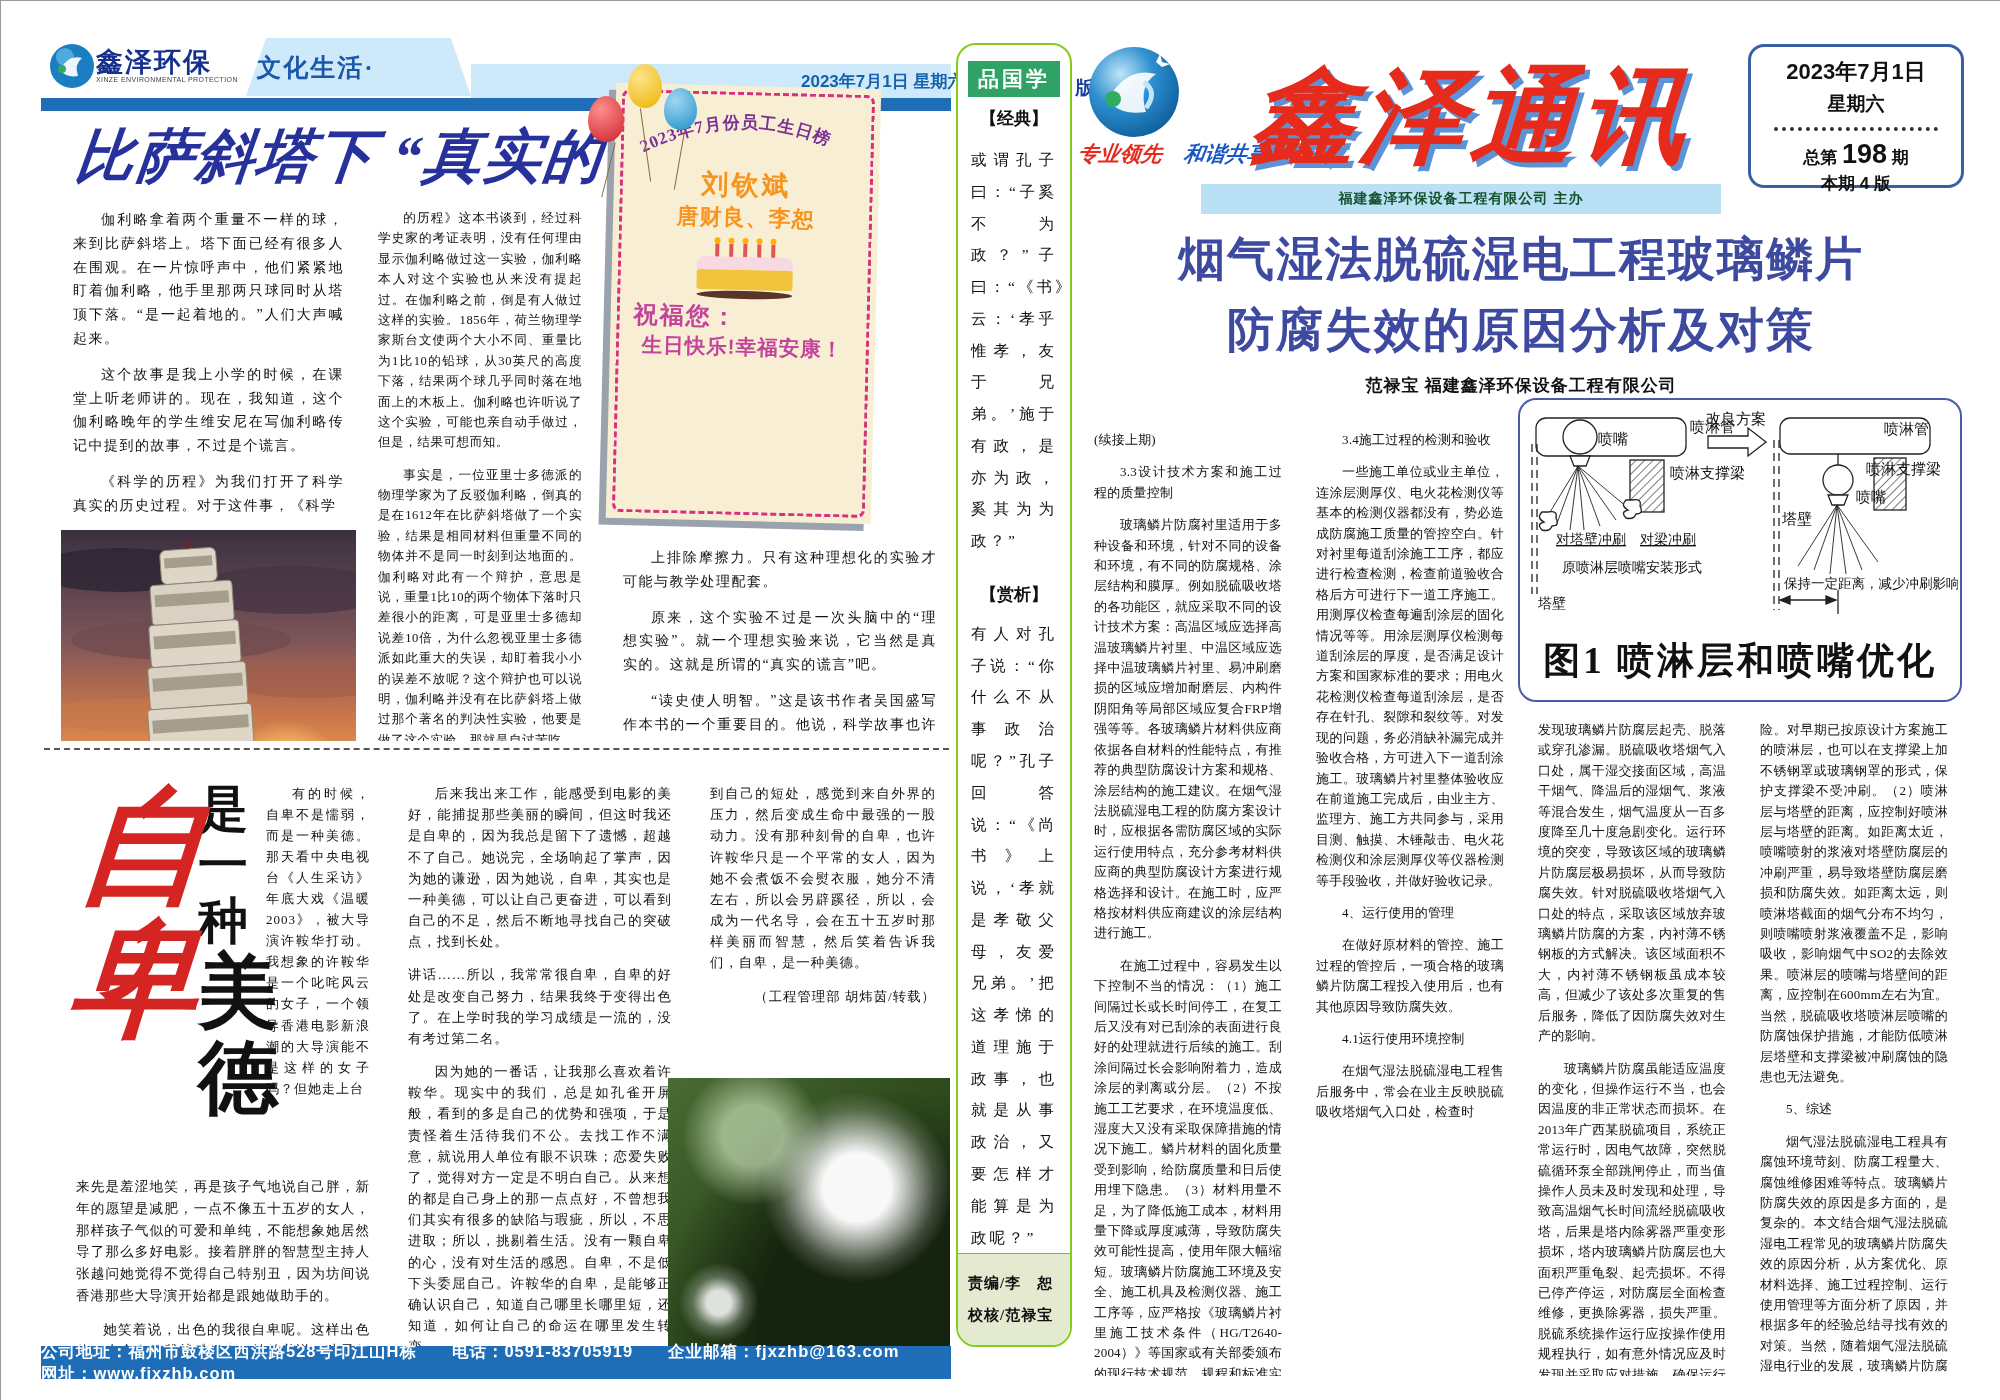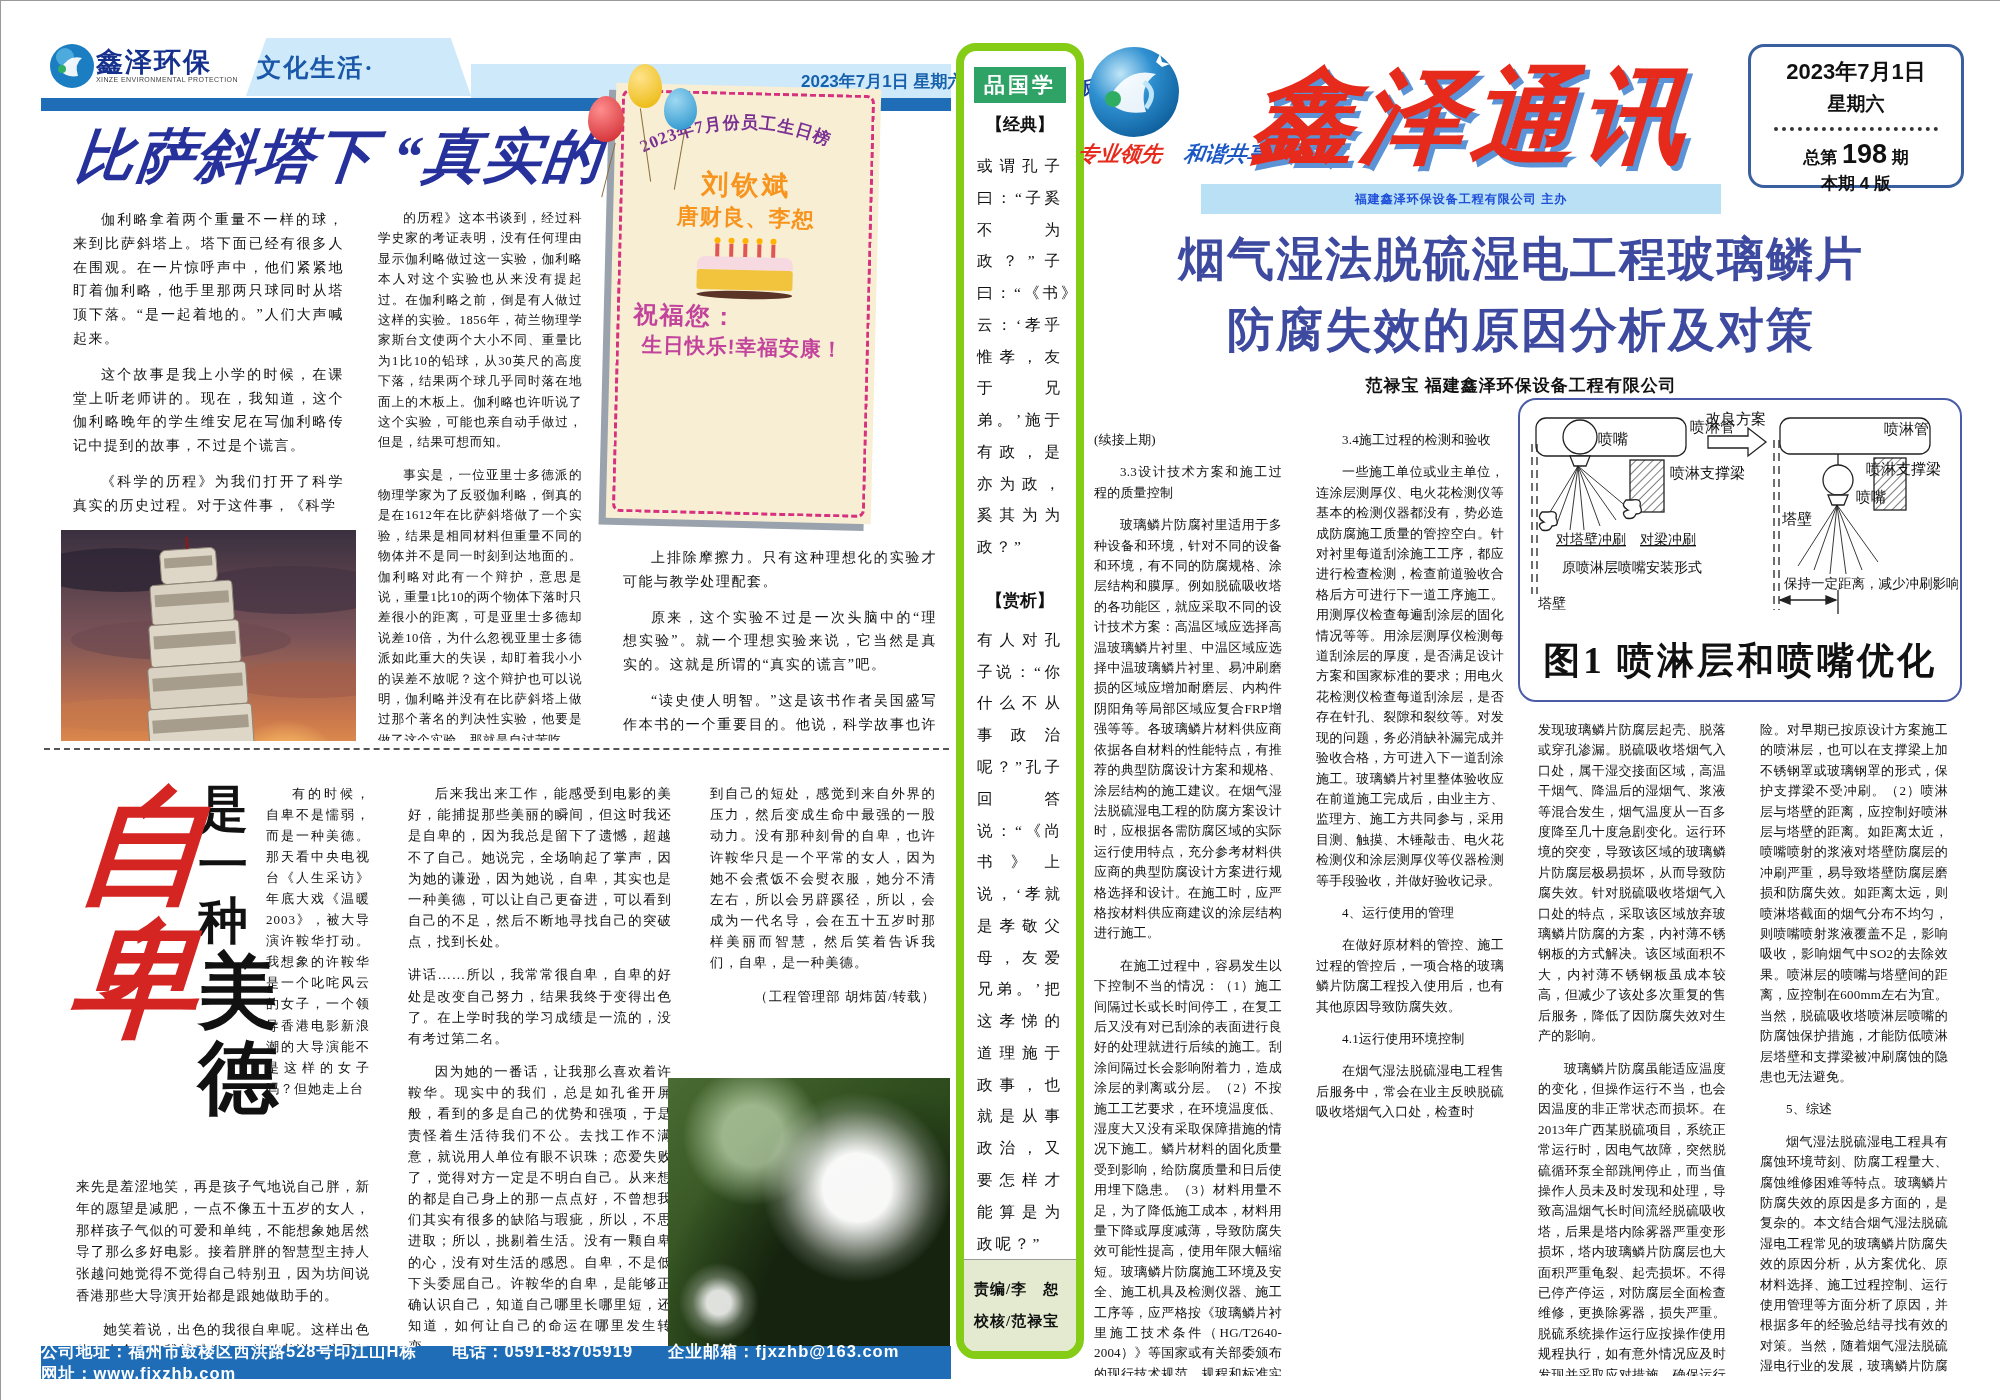--- a/index.html
+++ b/index.html
@@ -53,41 +53,41 @@
   .a2t .big{font-size:80px;line-height:1.08;}
   .dandelion{background:
       radial-gradient(circle at 67% 38%, rgba(255,255,255,.97) 0 34px, rgba(255,255,255,.65) 52px, rgba(255,255,255,.18) 78px, rgba(255,255,255,0) 95px),
       radial-gradient(circle at 18% 78%, rgba(255,255,255,.85) 0 12px, rgba(255,255,255,.25) 26px, rgba(255,255,255,0) 40px),
       radial-gradient(circle at 30% 20%, rgba(235,255,220,.55) 0 30px, rgba(235,255,220,0) 70px),
       radial-gradient(circle at 80% 85%, #16240f 0 40%, rgba(22,36,15,0) 70%),
       linear-gradient(135deg,#4a6b33 0%,#2f4d1e 45%,#243c16 100%);}
   .lp-footer{background:#1e6db6;color:#fff;display:flex;align-items:center;justify-content:center;}
   .lp-footer span{font-family:"Liberation Sans",sans-serif;font-size:16.5px;font-weight:bold;letter-spacing:1px;}
   
-  .mid-strip{border:8px solid #84cc16;border-radius:20px;background:#fff;overflow:hidden;}
+  .mid-strip{border:2px solid #84cc16;border-radius:20px;background:#fff;overflow:hidden;}
   .gbadge{background:#2fa366;color:#fff;font-weight:bold;font-size:21px;letter-spacing:3px;
           padding:4px 10px;margin:16px auto 8px;width:max-content;font-family:"Liberation Sans",sans-serif;}
   .mlabel{text-align:center;font-weight:bold;font-size:17px;margin:10px 0 6px;}
   .mtext{font-size:15.5px;line-height:2.05;letter-spacing:3px;text-align:justify;padding:0 13px;}
   .editorbox{background:#e3ead0;border-top:1px solid #999;font-weight:bold;font-size:15px;
              padding:14px 10px;line-height:2.1;letter-spacing:1px;}
   
   .slogan1{color:#e62a1c;font-weight:bold;font-style:italic;font-size:21px;transform:skewX(-8deg);}
   .slogan2{color:#1a57c4;font-weight:bold;font-style:italic;font-size:21px;transform:skewX(-8deg);}
   .rp-title{font-size:104px;font-weight:bold;font-style:italic;color:#e62a1c;letter-spacing:6px;white-space:nowrap;
             text-shadow:5px 5px 0 #5b93d6;transform:skewX(-3deg);}
   .datebox{border:3px solid #3a5f9f;border-radius:16px;background:#fff;text-align:center;padding-top:10px;}
   .datebox .d1{font-size:22px;font-weight:bold;}
   .datebox .d2{font-size:19px;font-weight:bold;margin-top:4px;}
   .datebox .dots{border-top:4px dotted #333;width:78%;margin:10px auto 8px;}
   .datebox .d3{font-size:17px;font-weight:bold;}
   .datebox .d3 .no{font-size:27px;}
   .datebox .d4{font-size:17px;font-weight:bold;margin-top:2px;}
   .orgbar{background:#b9e0f4;display:flex;align-items:center;justify-content:center;}
-  .orgbar span{font-size:12px;font-weight:bold;color:#1d4ed8;letter-spacing:1px;font-family:"Liberation Sans",sans-serif;}
+  .orgbar span{font-size:14px;font-weight:bold;color:#14532d;letter-spacing:1px;font-family:"Liberation Sans",sans-serif;}
   .rp-headline{font-size:47px;font-weight:bold;color:#3d4a9f;letter-spacing:2px;text-align:center;
                font-family:"Liberation Sans",sans-serif;line-height:1.5;}
   .rp-byline{text-align:center;font-size:17px;font-weight:bold;letter-spacing:1px;}
   .rcol{font-size:13px;line-height:1.57;letter-spacing:.2px;text-align:justify;overflow:hidden;}
   .figbox{border:2px solid #4a5ca8;border-radius:18px;background:#fff;overflow:hidden;}
   .figcap{text-align:center;font-size:37px;font-weight:bold;letter-spacing:3px;}
   .svgtxt{font-family:"Liberation Serif",serif;}
 </style>
 </head>
 <body>

